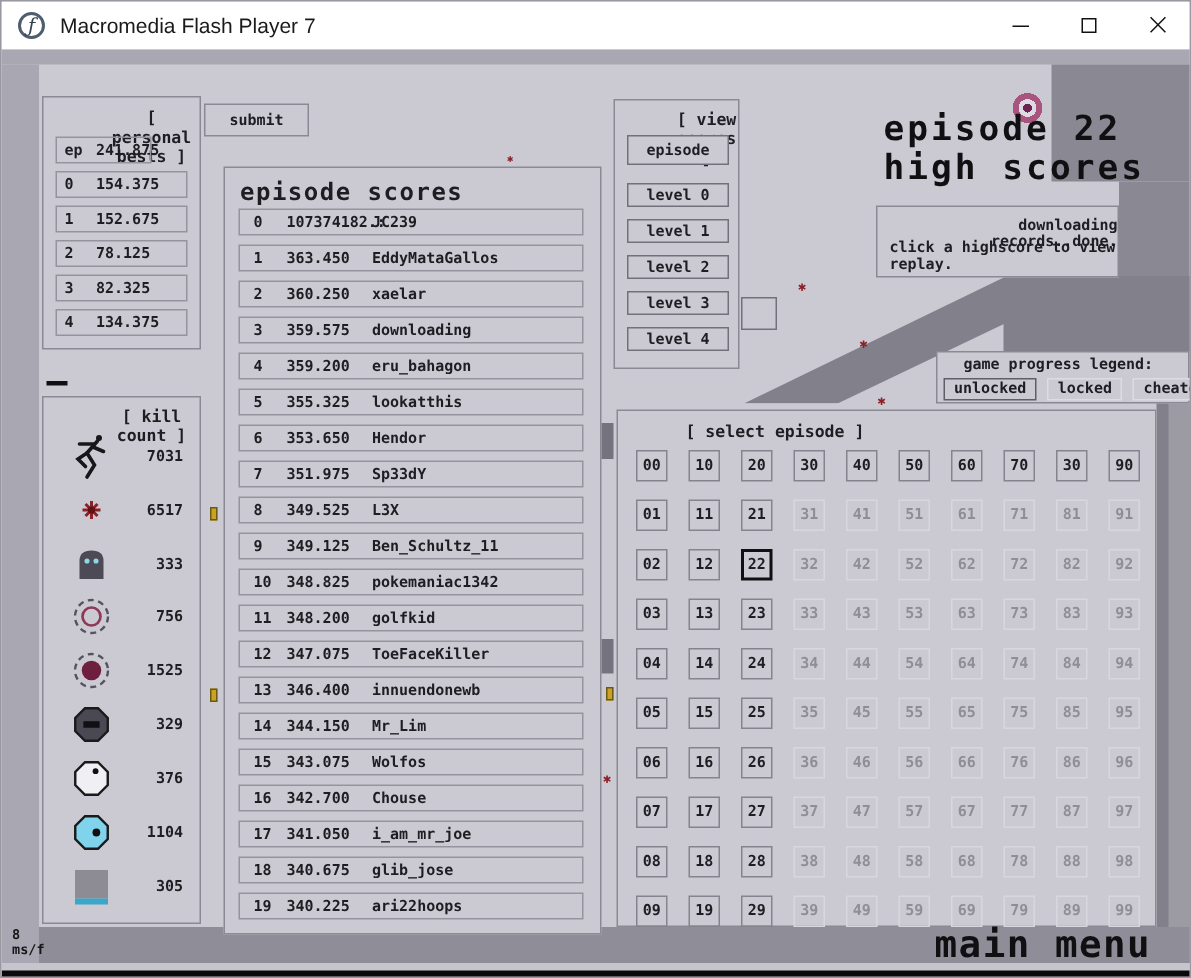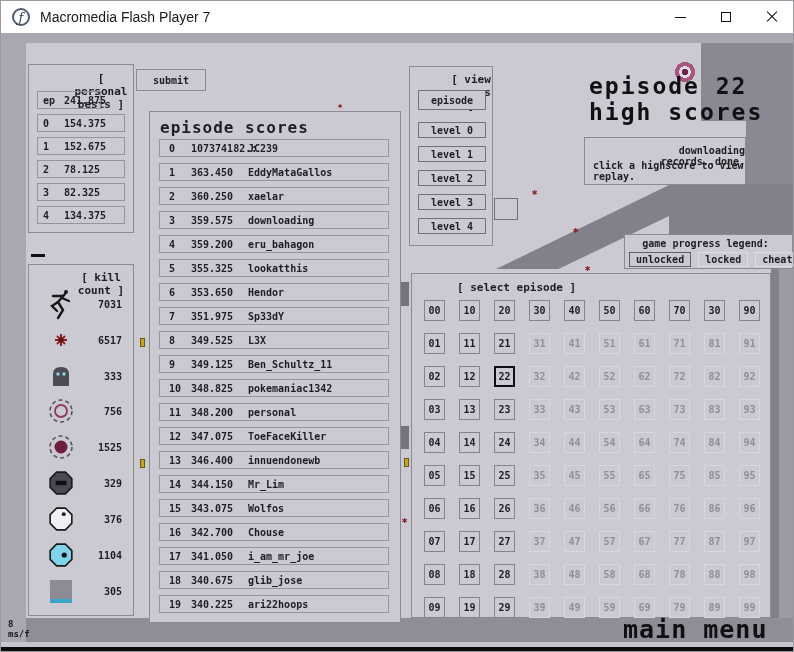--- a/index.html
+++ b/index.html
@@ -321,21 +321,21 @@
 
   <div class="score-row" style="top: 267px;">
     <span class="rk">10</span>
     <span class="sc">348.825</span>
     <span class="nm">pokemaniac1342</span>
   </div>
 
   <div class="score-row" style="top: 291px;">
     <span class="rk">11</span>
     <span class="sc">348.200</span>
-    <span class="nm">personal</span>
+    <span class="nm">golfkid</span>
   </div>
 
   <div class="score-row" style="top: 315px;">
     <span class="rk">12</span>
     <span class="sc">347.075</span>
     <span class="nm">ToeFaceKiller</span>
   </div>
 
   <div class="score-row" style="top: 339px;">
     <span class="rk">13</span>

